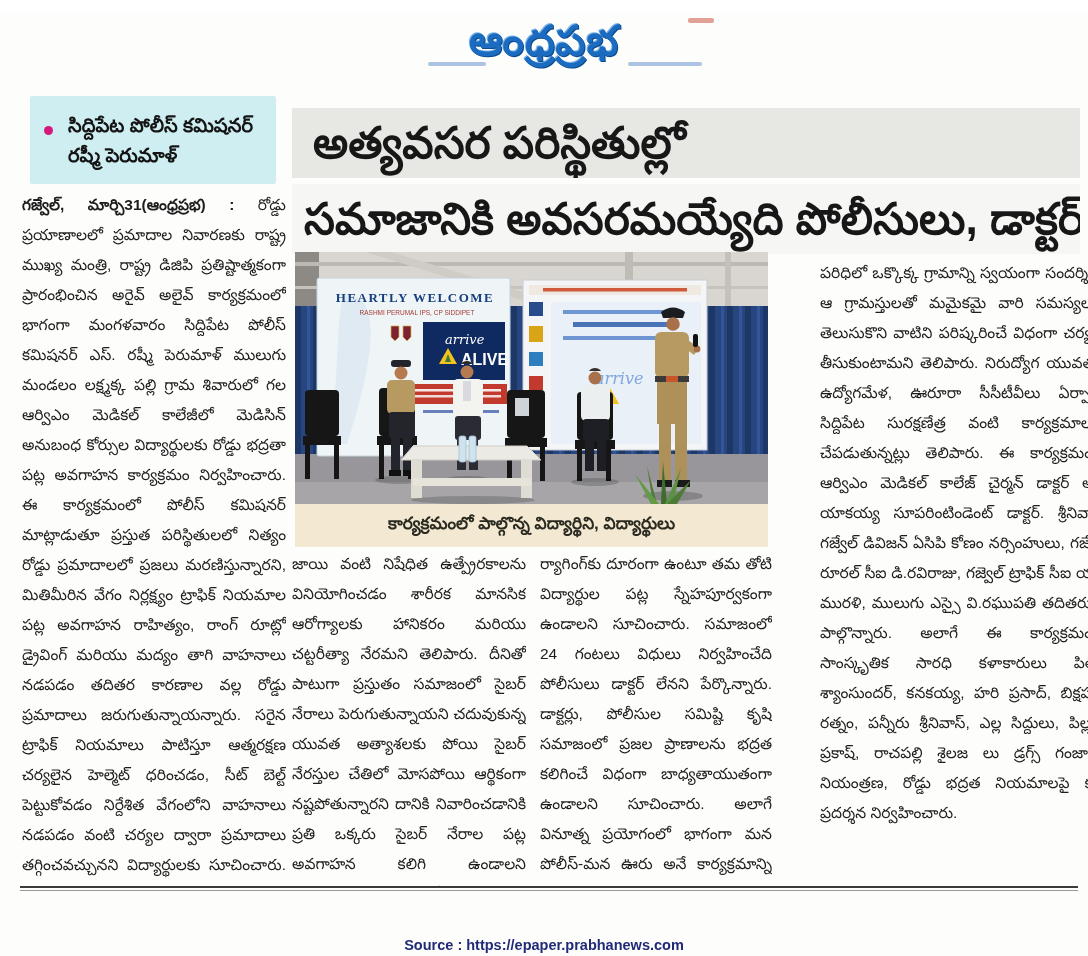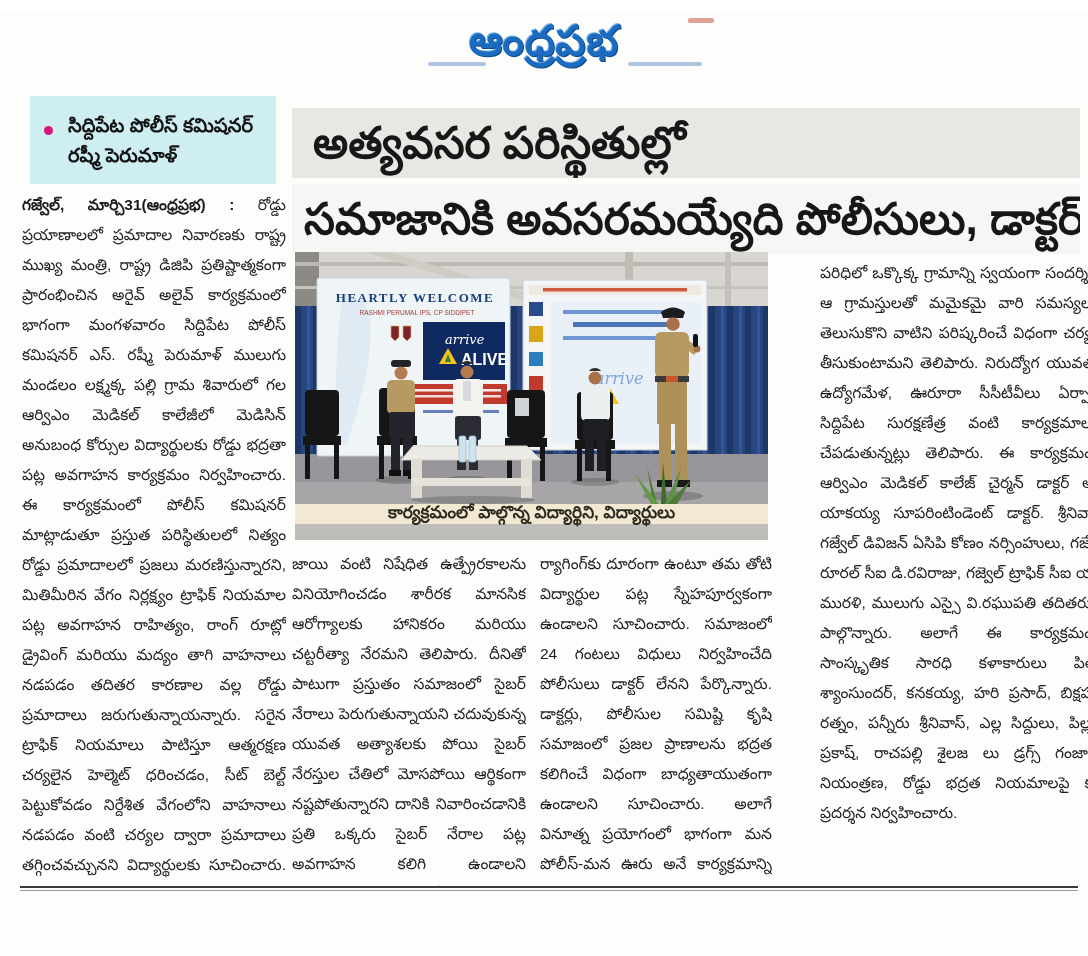--- a/index.html
+++ b/index.html
@@ -45,21 +45,21 @@
     padding-left:12px;box-sizing:border-box;line-height:70px;
     letter-spacing:0px;white-space:nowrap;overflow:hidden;
   }
   .hl1{top:96px;background:#e7e7e4;padding-left:21px;}
   .hl2{top:172px;background:#f6f6f4;}
 
   
   .photo{position:absolute;left:295px;top:240px;width:473px;height:288px;background:#bfbdb9;}
   .photo svg{display:block;width:473px;height:252px;}
   .caption{
-    position:absolute;left:295px;top:492px;width:473px;height:20px;
+    position:absolute;left:295px;top:492px;width:473px;height:43px;
     background:#f3e9d2;display:flex;align-items:center;justify-content:center;
     font-size:17px;font-weight:bold;color:#2a2a20;text-align:center;
   }
 
   
   .col{
     position:absolute;text-align:justify;font-size:15.5px;line-height:30px;
     color:#1d1d1d;overflow:hidden;
   }
   .col b{font-weight:bold;}
@@ -283,14 +283,15 @@
   </div>
   <div class="col col3">
     <span>ర్యాగింగ్‌కు దూరంగా ఉంటూ తమ తోటి విద్యార్థుల పట్ల స్నేహపూర్వకంగా ఉండాలని సూచించారు. సమాజంలో 24 గంటలు విధులు నిర్వహించేది పోలీసులు డాక్టర్ లేనని పేర్కొన్నారు. డాక్టర్లు, పోలీసుల సమిష్టి కృషి సమాజంలో ప్రజల ప్రాణాలను భద్రత కలిగించే విధంగా బాధ్యతాయుతంగా ఉండాలని సూచించారు. అలాగే వినూత్న ప్రయోగంలో భాగంగా మన పోలీస్-మన ఊరు అనే కార్యక్రమాన్ని ప్రారంభించనున్నట్లు తెలిపారు. ఈ కార్యక్రమంలో భాగంగా ఒక్కో పిఎస్</span>
   </div>
   <div class="col col4">
     <span>పరిధిలో ఒక్కొక్క గ్రామాన్ని స్వయంగా సందర్శించి ఆ గ్రామస్తులతో మమైకమై వారి సమస్యలను తెలుసుకొని వాటిని పరిష్కరించే విధంగా చర్యలు తీసుకుంటామని తెలిపారు. నిరుద్యోగ యువతకు ఉద్యోగమేళ, ఊరూరా సీసీటీవీలు ఏర్పాటు సిద్దిపేట సురక్షణేత్ర వంటి కార్యక్రమాలను చేపడుతున్నట్లు తెలిపారు. ఈ కార్యక్రమంలో ఆర్విఎం మెడికల్ కాలేజ్ చైర్మన్ డాక్టర్ ఆర్. యాకయ్య సూపరింటిండెంట్ డాక్టర్. శ్రీనివాస్, గజ్వేల్ డివిజన్ ఏసిపి కోణం నర్సింహులు, గజ్వేల్ రూరల్ సీఐ డి.రవిరాజు, గజ్వెల్ ట్రాఫిక్ సీఐ యం. మురళి, ములుగు ఎస్సై వి.రఘుపతి తదితరులు పాల్గొన్నారు. అలాగే ఈ కార్యక్రమంలో సాంస్కృతిక సారధి కళాకారులు పిలిట్ట శ్యాంసుందర్, కనకయ్య, హరి ప్రసాద్, బిక్షపతి, రత్నం, పన్నీరు శ్రీనివాస్, ఎల్ల సిద్దులు, పిల్లుట్ల ప్రకాష్, రాచపల్లి శైలజ లు డ్రగ్స్ గంజాయి నియంత్రణ, రోడ్డు భద్రత నియమాలపై కళా ప్రదర్శన నిర్వహించారు.</span>
   </div>
 
   <div class="end-rule"></div>
 
+  <div class="footer-source">Source : https://epaper.prabhanews.com</div>
 
 </div>
 
 </body></html>

